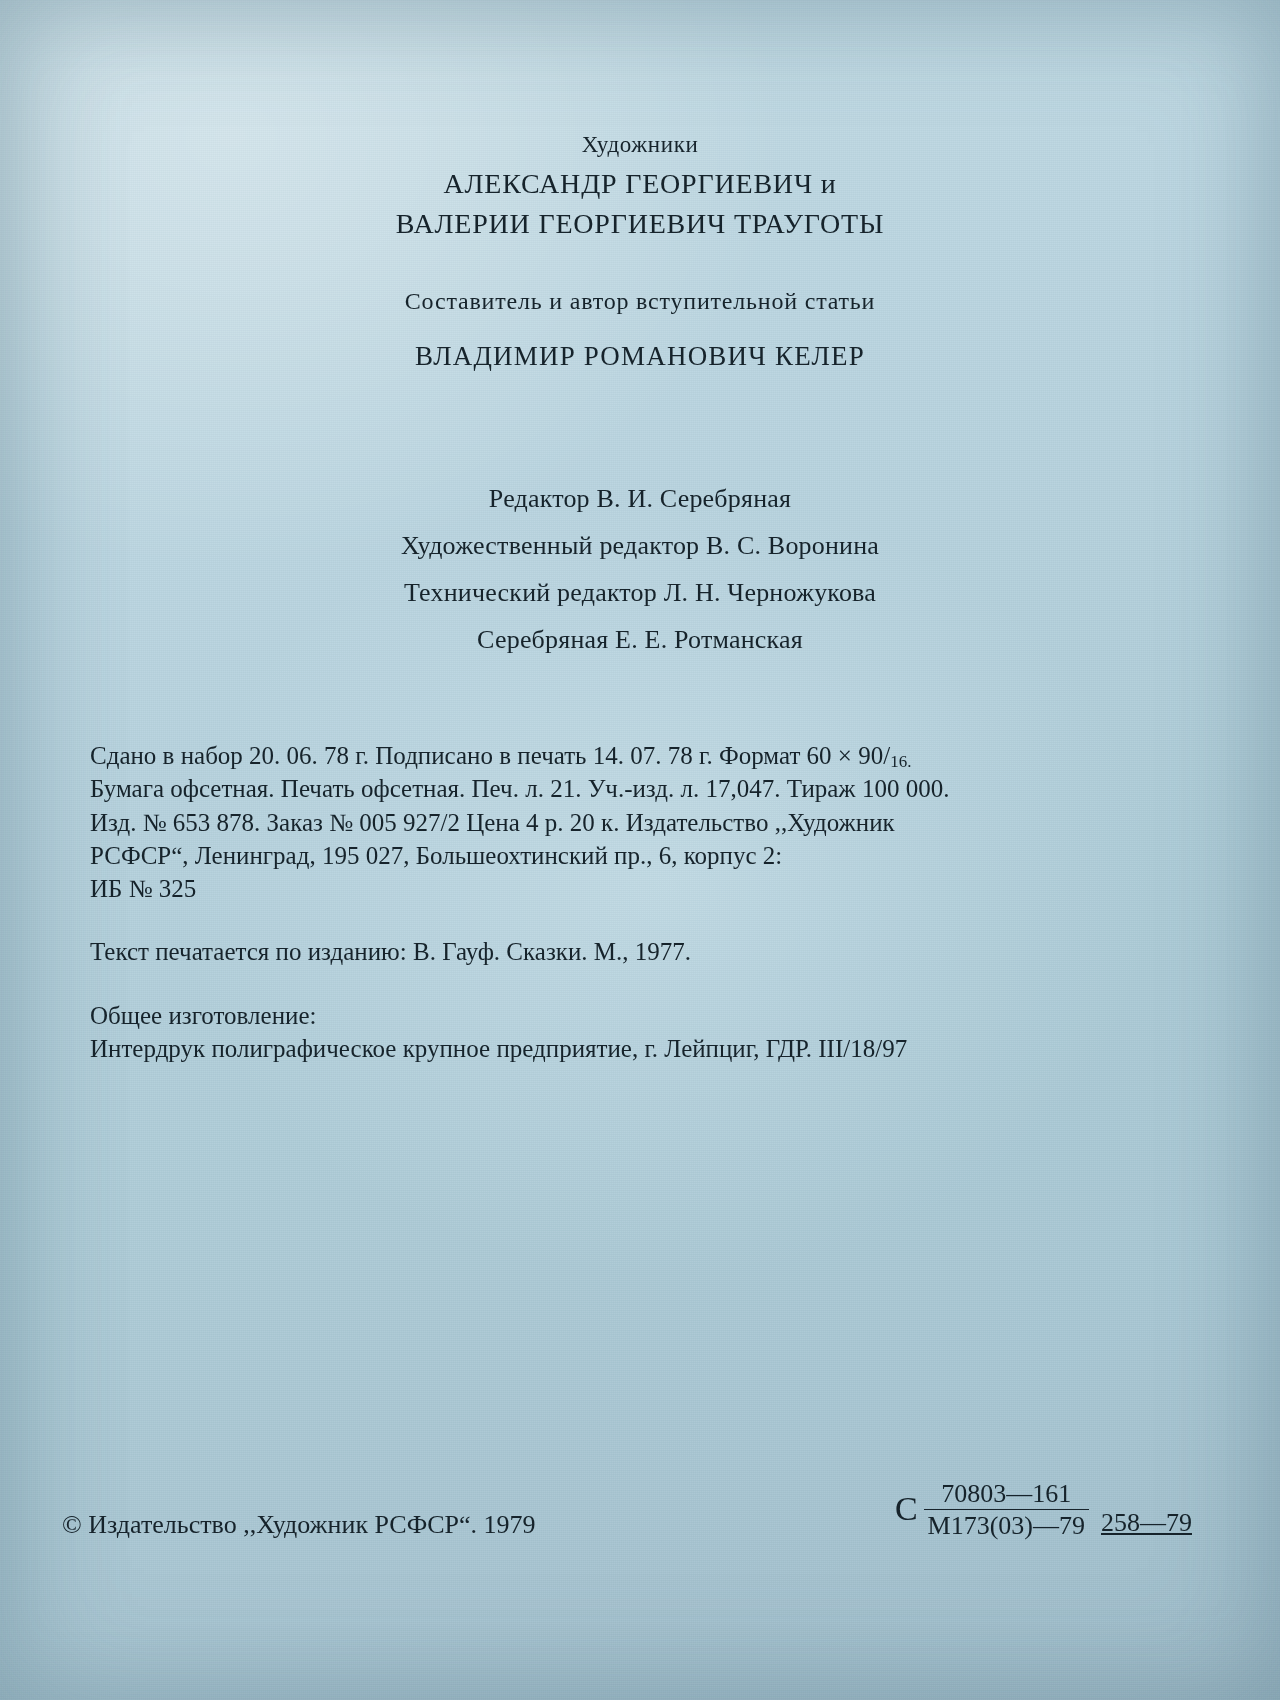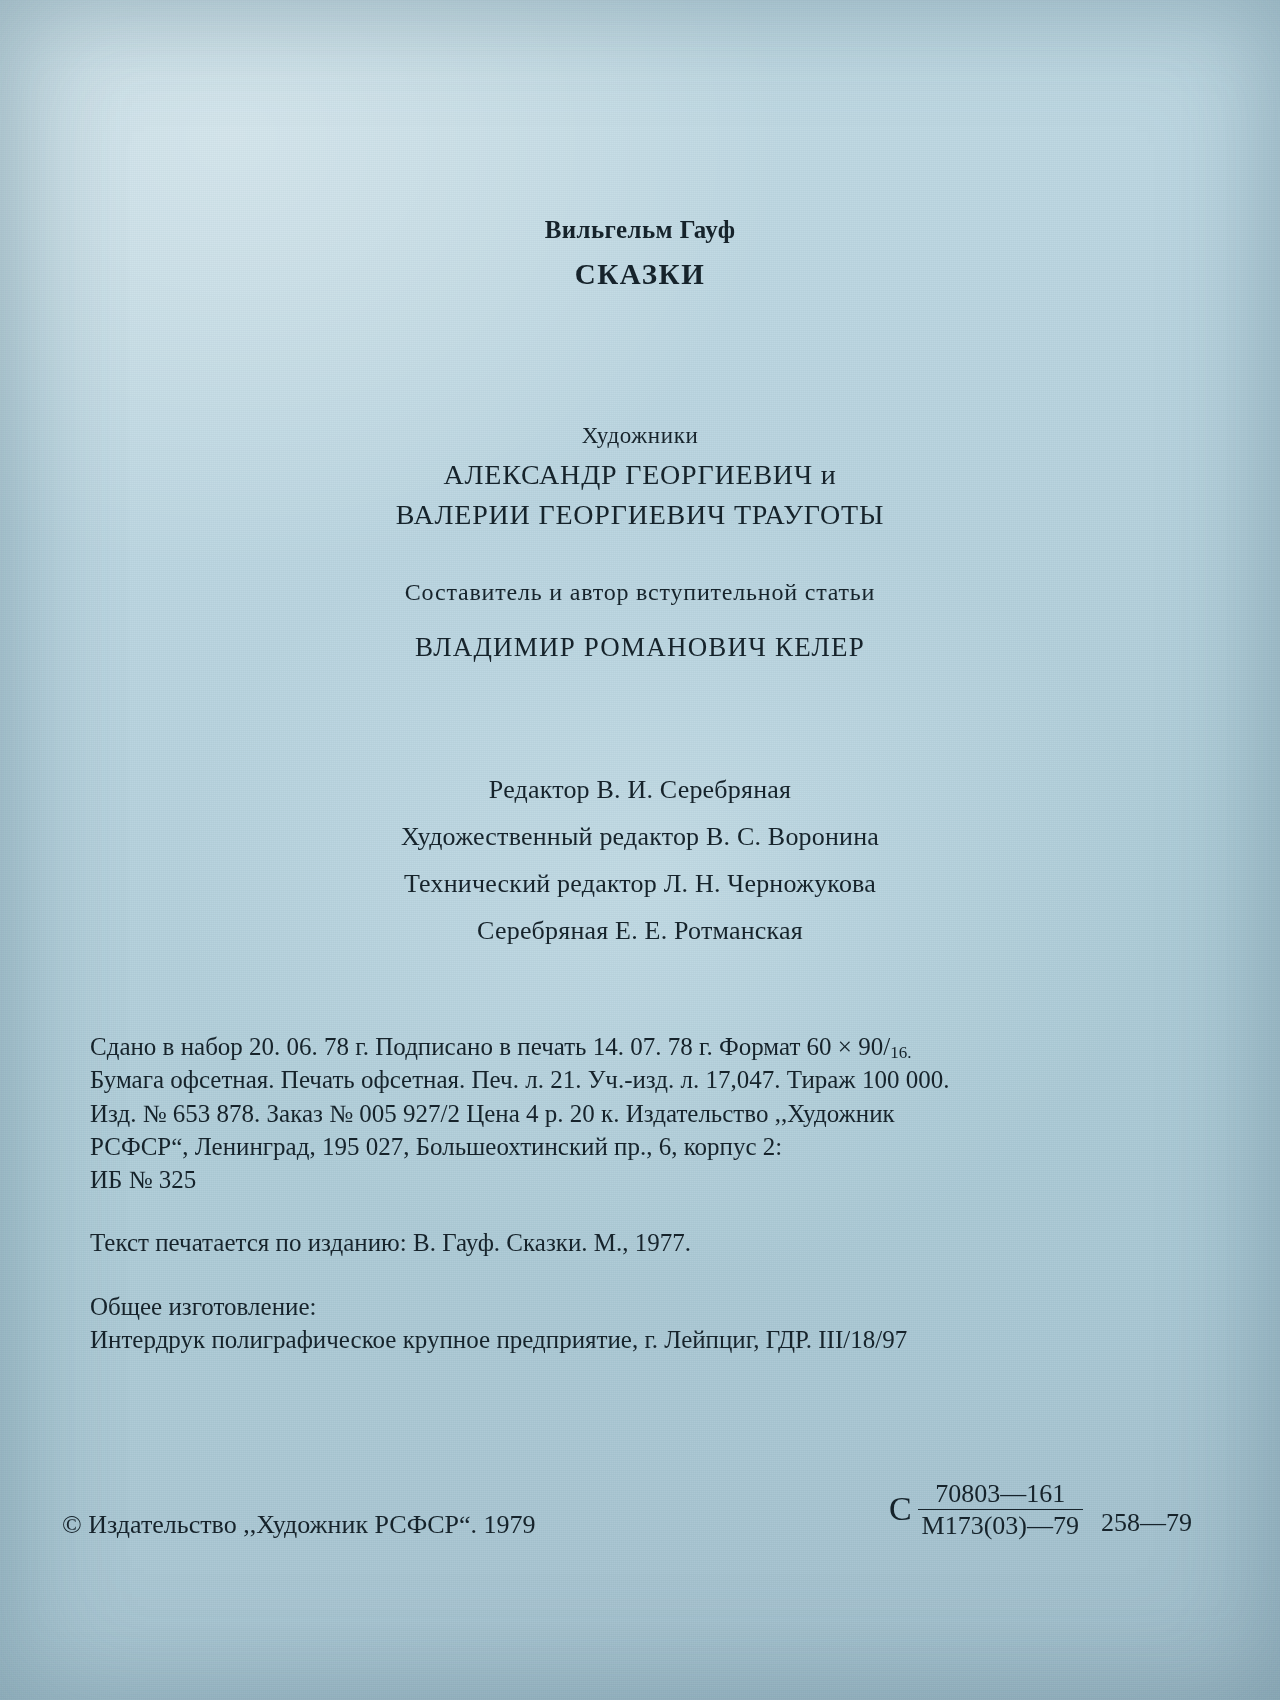--- a/index.html
+++ b/index.html
@@ -173,35 +173,32 @@
   .code-frac .num {
     display: block;
     padding: 0 4px 1px 4px;
     border-bottom: 1.6px solid #18242c;
   }
   .code-frac .den {
     display: block;
     padding: 1px 4px 0 4px;
   }
   .code-tail {
-    margin-left: 18px;
+    margin-left: 12px;
     align-self: flex-end;
     padding-bottom: 2px;
+    text-decoration: underline;
   }
 </style>
 </head>
 <body>
 
 <div class="page">
   <div class="content">
 
-    <div class="title-block center">
-      <div class="author-name">Вильгельм Гауф</div>
-      <div class="book-title">СКАЗКИ</div>
-    </div>
 
     <div class="artists-block center">
       <div class="artists-label">Художники</div>
       <div class="artists-line">АЛЕКСАНДР ГЕОРГИЕВИЧ и</div>
       <div class="artists-line second">ВАЛЕРИИ ГЕОРГИЕВИЧ ТРАУГОТЫ</div>
     </div>
 
     <div class="compiler-block center">
       <div class="compiler-label">Составитель и автор вступительной статьи</div>
       <div class="compiler-name">ВЛАДИМИР РОМАНОВИЧ КЕЛЕР</div>

